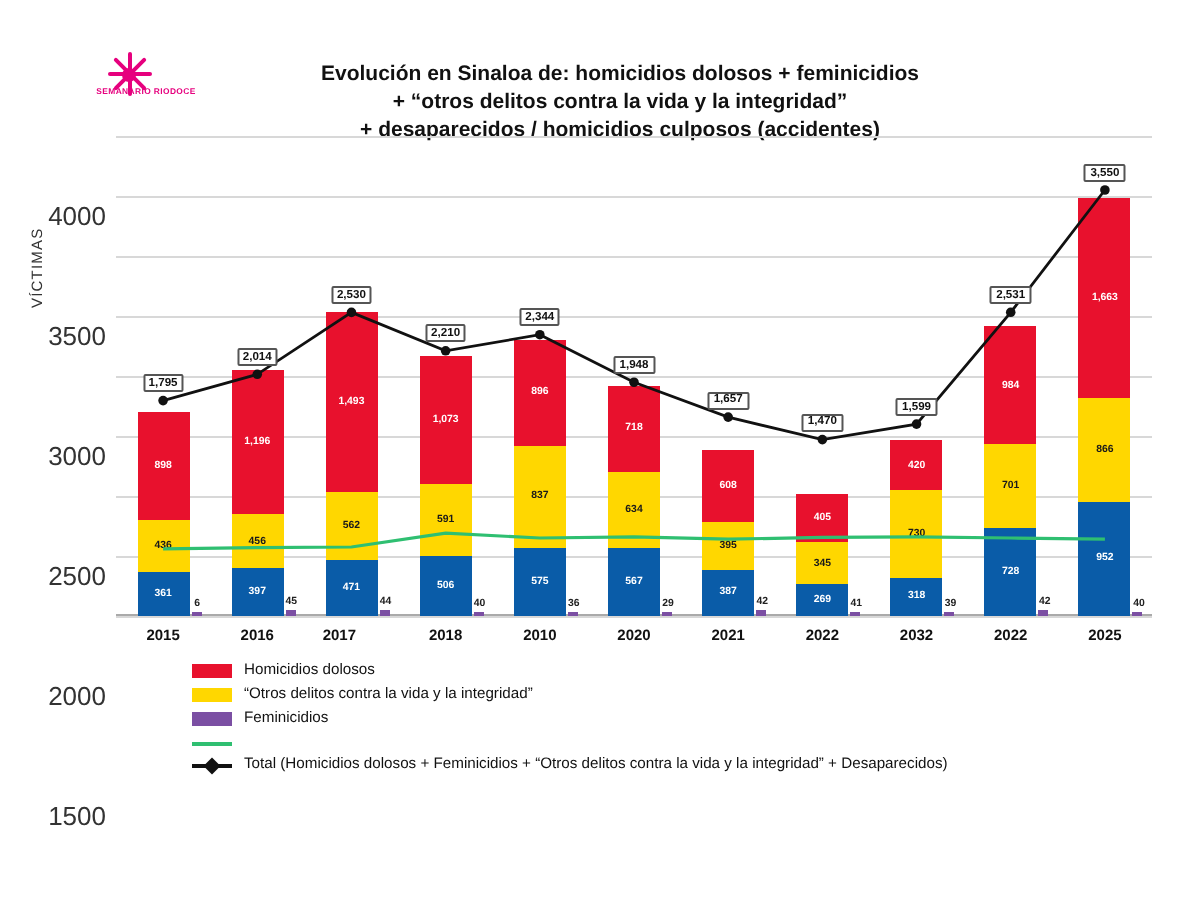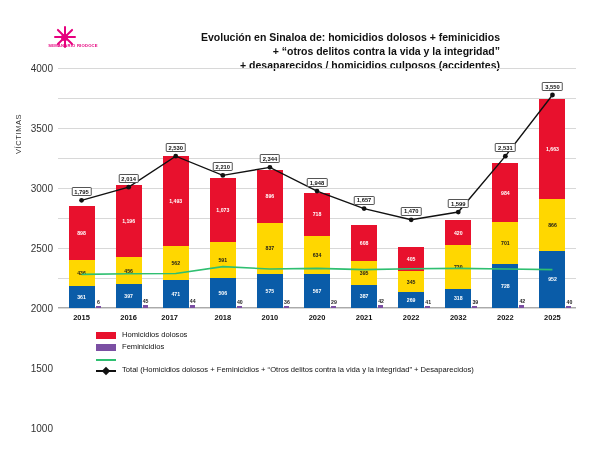--- a/index.html
+++ b/index.html
@@ -22,36 +22,36 @@
   }
   .logo .burst b{
     position:absolute;left:7px;top:8px;width:7px;height:7px;border-radius:50%;background:#e6007e;
   }
   .logo .ltext{
     position:absolute;left:0;top:17px;width:54px;text-align:center;
     font-size:4.2px;line-height:5px;color:#e6007e;font-weight:bold;letter-spacing:.2px;
   }
   .title{
     position:absolute;left:120px;top:30px;width:380px;
-    text-align:right;font-size:10.5px;line-height:14px;font-weight:bold;color:#111;
+    text-align:center;font-size:10.5px;line-height:14px;font-weight:bold;color:#111;
   }
   .plot{
     position:absolute;left:58px;top:68px;width:518px;height:240px;
   }
   .ylabel{
     position:absolute;left:-44px;top:86px;
     transform:rotate(-90deg);transform-origin:0 0;
     font-size:7.5px;letter-spacing:.6px;color:#333;white-space:nowrap;
   }
   .gridline{
     position:absolute;left:0;right:0;height:1px;background:#d8d8d8;
   }
   .ytick{
     position:absolute;right:calc(100% + 5px);
-    font-size:10px;color:#333;transform:translateY(-50%);white-space:nowrap;
+    font-size:13px;color:#333;transform:translateY(-50%);white-space:nowrap;margin-top:40px;
   }
   .axis-x{
     position:absolute;left:0;right:0;bottom:0;height:1px;background:#aaaaaa;
   }
   .bars{position:absolute;left:0;top:0;right:0;bottom:0;}
   .col{
     position:absolute;bottom:0;width:26px;
   }
   .seg{position:absolute;width:100%;left:0;}
   .seg.hd{background:#e8112d;}
@@ -350,20 +350,24 @@
       <div class="xtick" style="left: 474.455px;">2025</div>
     </div>
 </div>
 
 <div class="legend" id="legend">
     <div class="lrow">
       <div class="swatch" style="background: rgb(232, 17, 45);"></div>
       <div class="ltxt">Homicidios dolosos</div>
     </div>
     <div class="lrow">
+      <div class="swatch" style="background: rgb(255, 215, 0);"></div>
+      <div class="ltxt">“Otros delitos contra la vida y la integridad”</div>
+    </div>
+    <div class="lrow">
       <div class="swatch" style="background: rgb(123, 79, 163);"></div>
       <div class="ltxt">Feminicidios</div>
     </div>
     <div class="lrow">
       <div class="lline green"></div>
     </div>
     <div class="lrow">
       <div class="lline black"></div>
       <div class="ltxt">Total (Homicidios dolosos + Feminicidios + “Otros delitos contra la vida y la integridad” + Desaparecidos)</div>
     </div>

